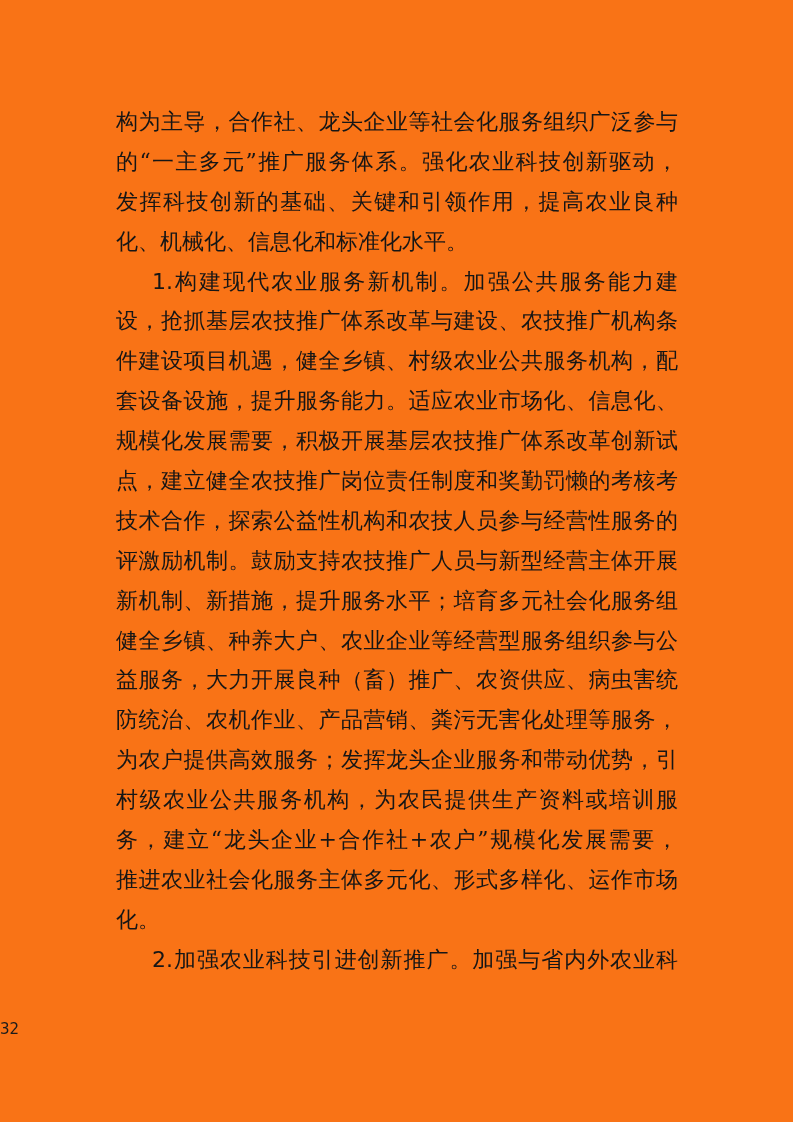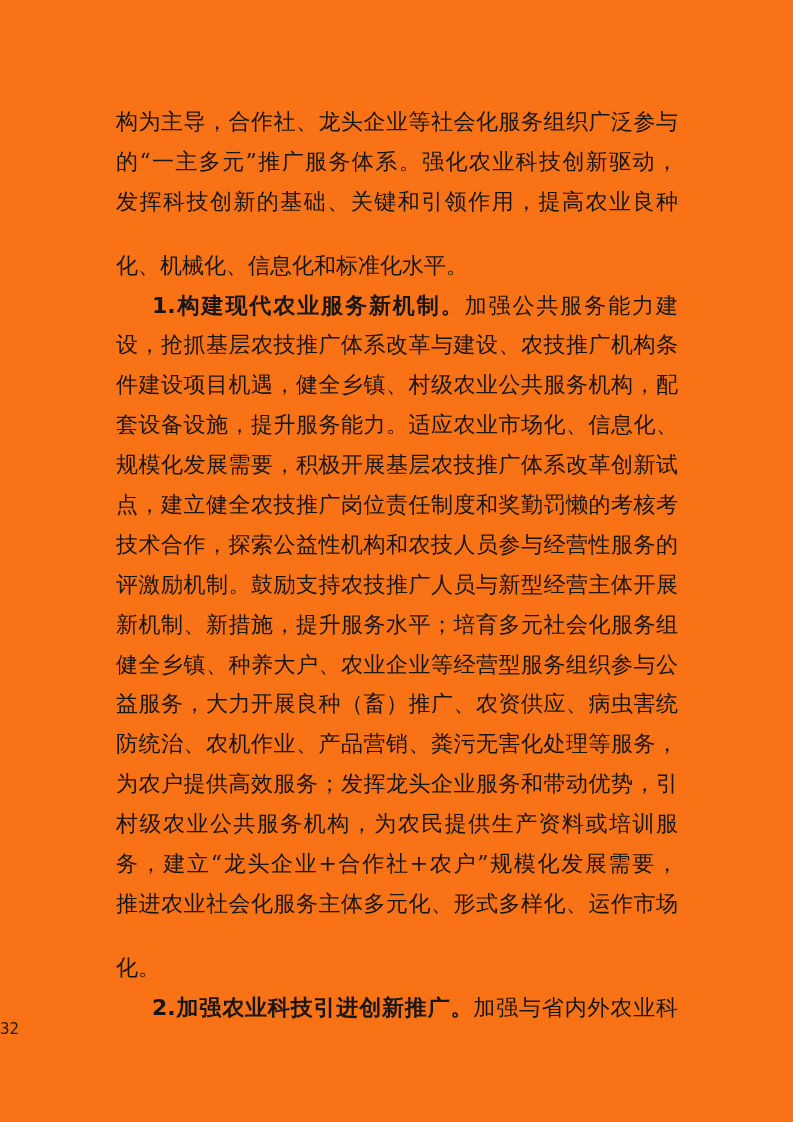--- a/index.html
+++ b/index.html
@@ -28,27 +28,26 @@
     line-height: 39.9px;
     overflow: hidden;
     text-align: justify;
     text-align-last: justify;
     text-justify: inter-character;
     white-space: nowrap;
   }
   .line.no-justify {
     text-align: left;
     text-align-last: left;
-    margin-top: 24px;
   }
   .line.indent {
     text-indent: 36px;
   }
   .bold-run {
-    font-weight: 700;
+    font-weight: 400;
     font-family: "DejaVu Sans", "Liberation Sans", sans-serif;
   }
   .page-number {
     position: absolute;
     left: 0;
     right: 0;
     top: 1018px;
     height: 22px;
     line-height: 22px;
     text-align: left;

